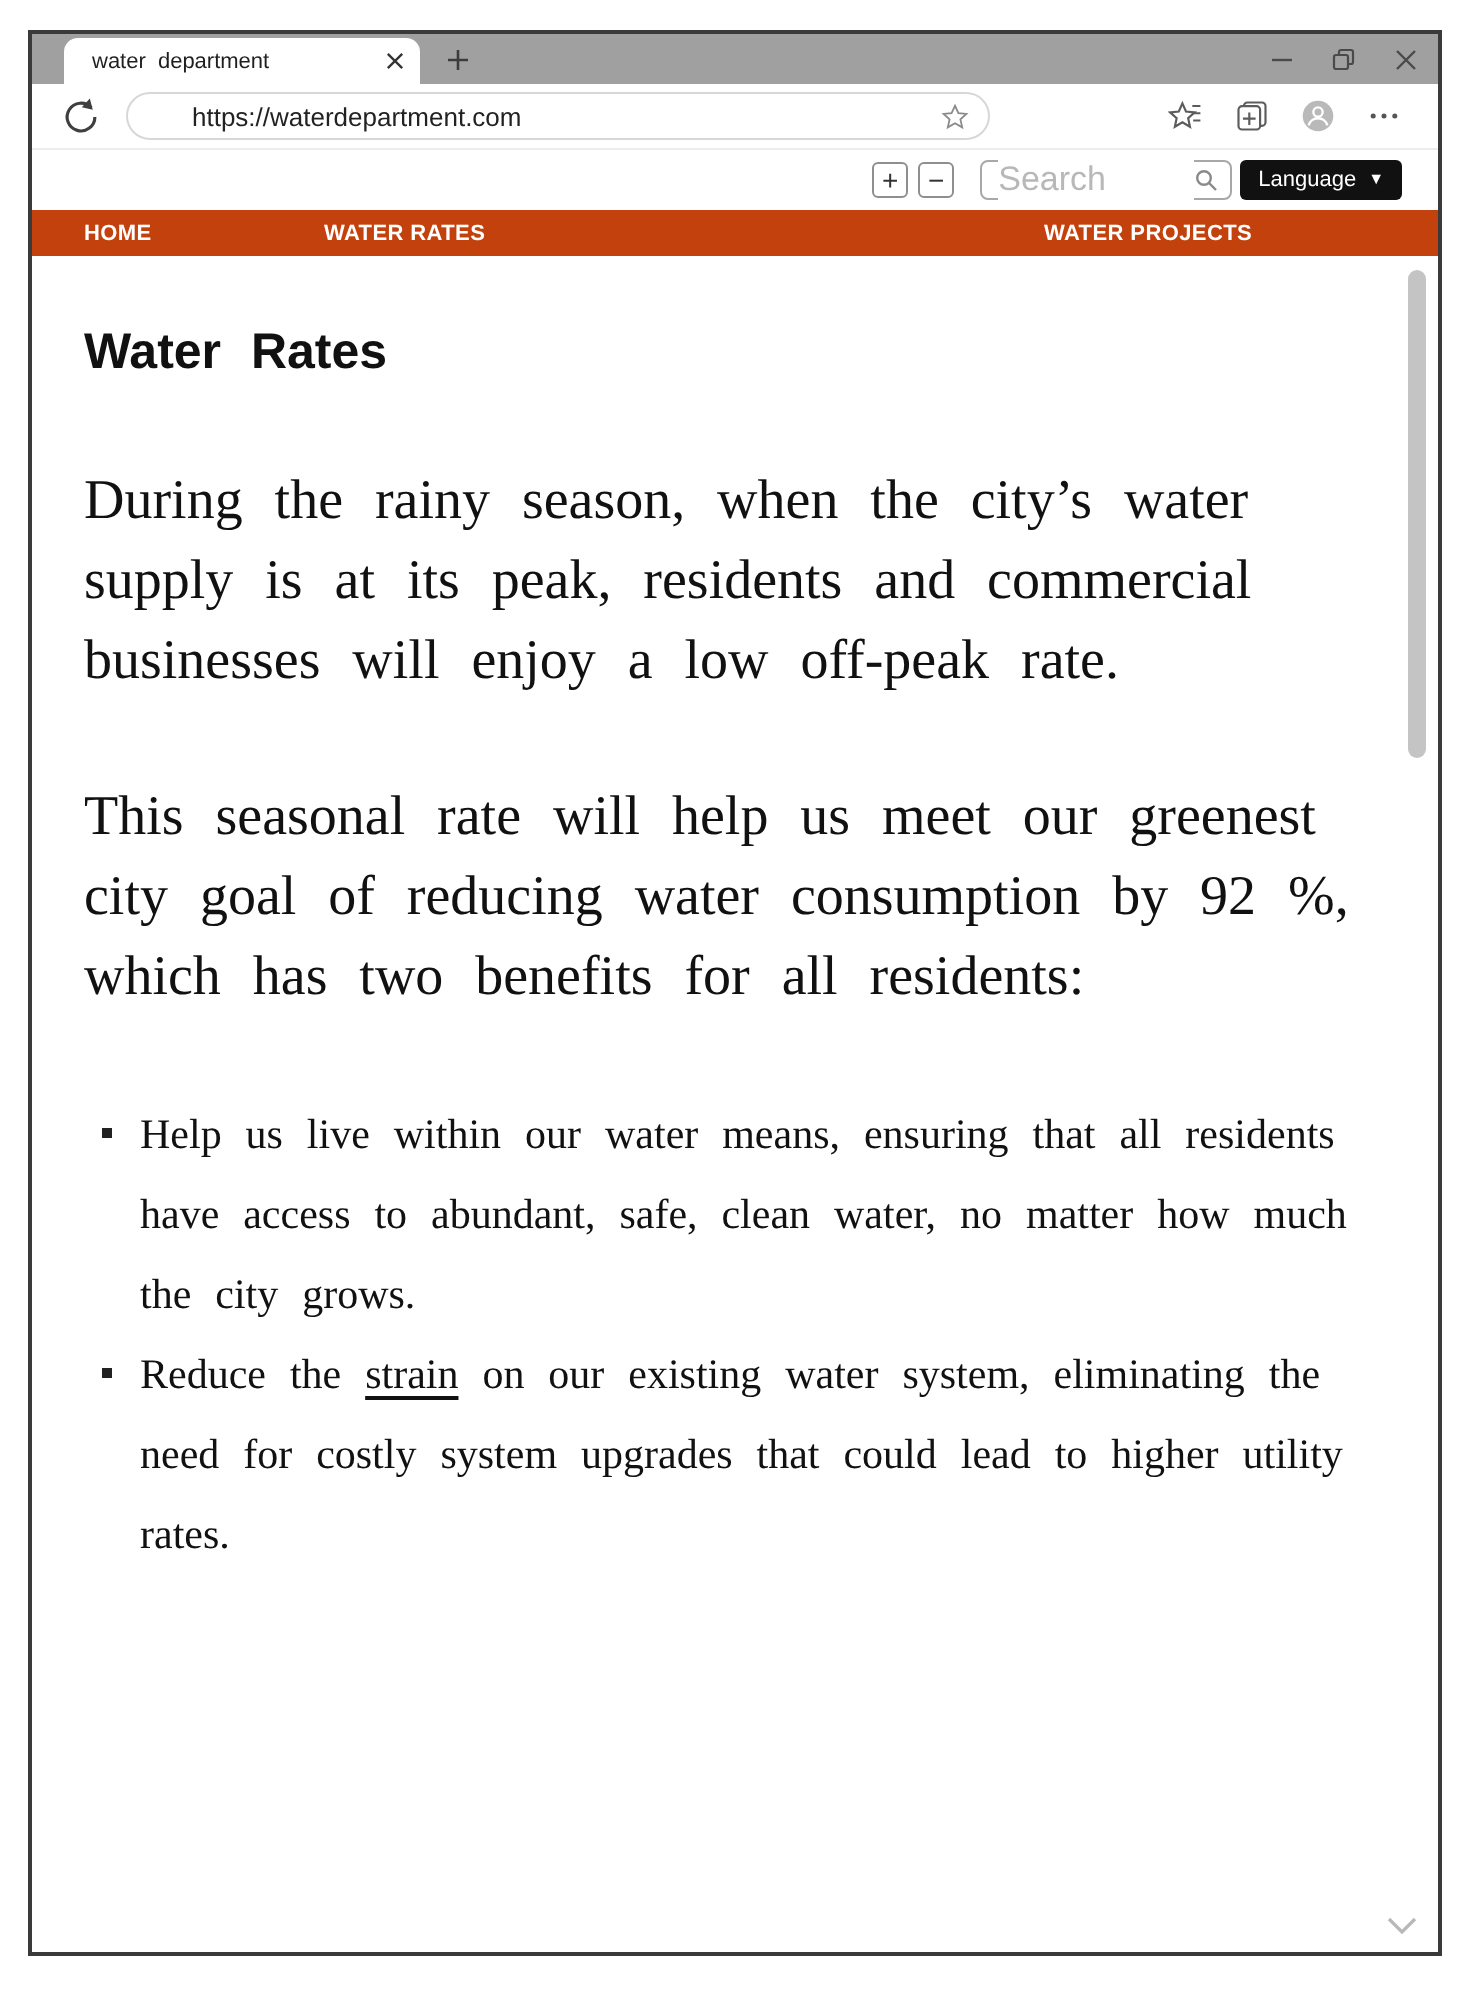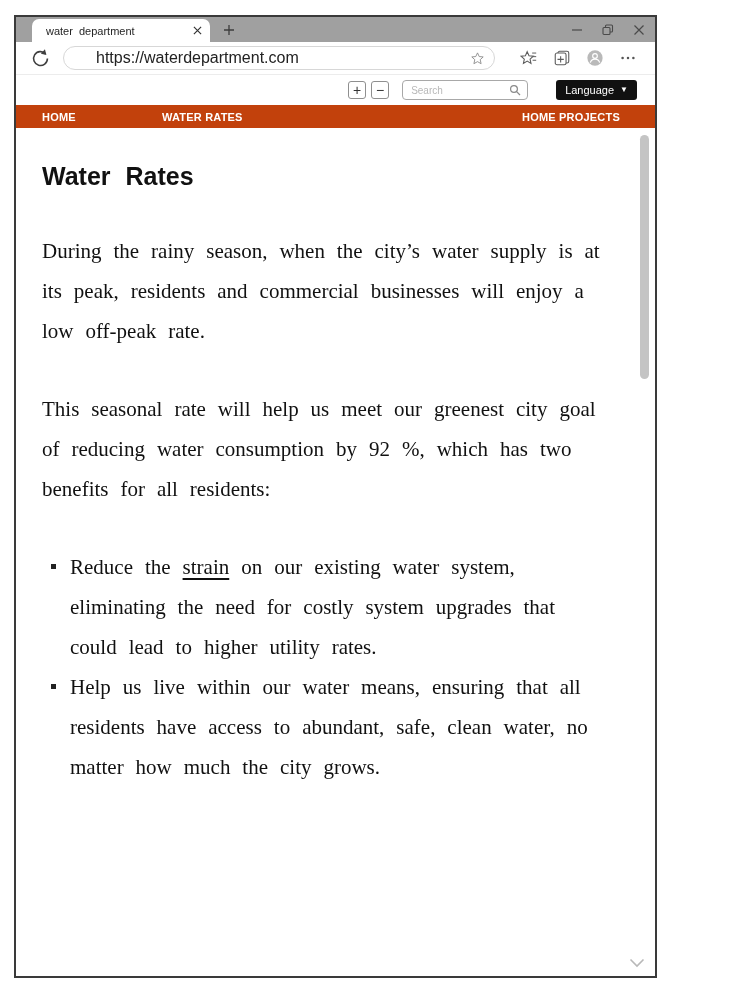--- a/index.html
+++ b/index.html
@@ -1,19 +1,19 @@
 <!DOCTYPE html>
 <html><head>
 <meta charset="utf-8">
 <style>
   * { margin:0; padding:0; box-sizing:border-box; }
   html,body { width:740px; height:995px; background:#ffffff; overflow:hidden;
               font-family:"Liberation Sans", sans-serif; }
 
-  .window { position:absolute; left:14px; top:15px; width:643px; height:963px;
+  .window { position:absolute; left:14px; top:15px; width:707px; height:963px;
             border:2px solid #3a3a3a; background:#ffffff; }
 
   
   .tabbar { position:relative; height:25px; background:#a0a0a0; }
   .tab { position:absolute; left:16px; bottom:0; width:178px; height:23px;
          background:#ffffff; border-radius:7px 7px 0 0; display:flex;
          align-items:center; padding:0 8px 0 14px; }
   .tab-title { font-size:11px; color:#1f1f1f; word-spacing:3px; flex:1; white-space:nowrap; }
   .tab-close { width:9px; height:9px; flex:0 0 auto; cursor:pointer; }
   .newtab { position:absolute; left:204px; top:4px; width:18px; height:18px;
@@ -22,59 +22,59 @@
                  display:flex; align-items:center; gap:19px; }
   .winbtn { width:12px; height:12px; display:flex; align-items:center;
             justify-content:center; cursor:pointer; }
 
   
   .addressbar { height:33px; background:#ffffff; display:flex; align-items:center;
                 padding:0 18px 0 14px; border-bottom:1px solid #ececec; }
   .refresh { width:21px; height:21px; margin-right:12px; cursor:pointer; }
   .urlpill { width:432px; height:24px; border:1px solid #d7d7d7; border-radius:13px;
              background:#fff; display:flex; align-items:center; padding:0 9px 0 14px; }
-  .url-text { font-size:16px; color:#222; flex:1; white-space:nowrap;padding-left:18px; }
+  .url-text { font-size:13px; color:#222; flex:1; white-space:nowrap;padding-left:18px; }
   .pill-star { width:15px; height:15px; flex:0 0 auto; cursor:pointer; }
   .addr-icons { margin-left:auto; display:flex; align-items:center; gap:15px; }
   .addr-icons .aicon { width:18px; height:18px; cursor:pointer; }
 
   
   .toolbar { height:30px; background:#ffffff; display:flex; align-items:center;
              justify-content:flex-end; padding-right:18px; }
   .zoombtn { width:18px; height:18px; border:1px solid #8f8f8f; border-radius:3px;
              background:#fff; font-size:14px; line-height:15px; color:#333;
              text-align:center; cursor:pointer; font-family:"Liberation Sans",sans-serif; }
   .zoombtn + .zoombtn { margin-left:5px; }
   .searchbox { margin-left:13px; width:126px; height:20px; border:1px solid #a8a8a8;
                border-radius:4px; display:flex; align-items:center; padding:0 6px 0 8px; background:#fff; }
-  .searchbox input { border:none; outline:none; flex:1; width:80px; font-size:10px;
+  .searchbox input { border:none; outline:none; flex:1; width:80px; font-size:17px;
                      color:#444; font-family:"Liberation Sans",sans-serif; }
   .searchbox input::placeholder { color:#b8b8b8; }
   .magnifier { width:12px; height:12px; flex:0 0 auto; }
-  .langbtn { margin-left:28px; height:20px; padding:0 9px; background:#111;
+  .langbtn { margin-left:4px; height:20px; padding:0 9px; background:#111;
              color:#fff; border:none; border-radius:3px; font-size:11px;
              display:flex; align-items:center; gap:6px; cursor:pointer;
              font-family:"Liberation Sans",sans-serif; }
   .lang-caret { font-size:8px; line-height:1; }
 
   
   .navbar { position:relative; height:23px; background:#c2410c; }
   .nav-item { position:absolute; top:0; height:23px; display:flex; align-items:center;
               color:#ffffff; font-size:11px; font-weight:bold; letter-spacing:0.2px;
               cursor:pointer; white-space:nowrap; }
   .nav-home { left:26px; }
   .nav-rates { left:146px; }
   .nav-conservation { left:304px; }
   .nav-projects { left:506px; }
 
   
   .content { padding:34px 42px 0 26px; }
   .page-title { font-size:25px; font-weight:bold; color:#111; word-spacing:8px;
                 font-family:"Liberation Sans",sans-serif; margin-bottom:40px; }
-  .content p { font-family:"Liberation Serif", serif; font-size:21px; color:#111;
+  .content p { font-family:"Liberation Serif", serif; font-size:28px; color:#111;
                line-height:40px; word-spacing:0.32em; margin-bottom:38px; text-align:left; }
   .content ul { list-style:none; margin-top:0; }
   .content li { position:relative; font-family:"Liberation Serif", serif; font-size:21px;
                 color:#111; line-height:40px; word-spacing:0.32em; padding-left:28px; }
   .bullet-marker { position:absolute; left:9px; top:17px; width:5px; height:5px;
                    background:#222; display:block; }
   .u { text-decoration:underline; text-underline-offset:4px; }
 
   
   .scroll-thumb { position:absolute; right:6px; top:118px; width:9px; height:244px;
@@ -167,35 +167,35 @@
     </div>
     <button class="langbtn">
       <span>Language</span>
       <span class="lang-caret">▼</span>
     </button>
   </div>
 
   <nav class="navbar">
     <span class="nav-item nav-home">HOME</span>
     <span class="nav-item nav-rates">WATER RATES</span>
-    <span class="nav-item nav-projects">HOME PROJECTS</span>
+    <span class="nav-item nav-projects">WATER PROJECTS</span>
   </nav>
 
   <div class="content">
     <h1 class="page-title">Water Rates</h1>
     <p>During the rainy season, when the city’s water supply is at its peak, residents and commercial businesses will enjoy a low off-peak rate.</p>
     <p>This seasonal rate will help us meet our greenest city goal of reducing water consumption by 92 %, which has two benefits for all residents:</p>
     <ul>
       <li>
         <span class="bullet-marker"></span>
-        <span>Reduce the </span><span class="u">strain</span><span> on our existing water system, eliminating the need for costly system upgrades that could lead to higher utility rates.</span>
+        <span></span><span class="u"></span><span>Help us live within our water means, ensuring that all residents have access to abundant, safe, clean water, no matter how much the city grows.</span>
       </li>
       <li>
         <span class="bullet-marker"></span>
-        <span></span><span class="u"></span><span>Help us live within our water means, ensuring that all residents have access to abundant, safe, clean water, no matter how much the city grows.</span>
+        <span>Reduce the </span><span class="u">strain</span><span> on our existing water system, eliminating the need for costly system upgrades that could lead to higher utility rates.</span>
       </li>
     </ul>
   </div>
 
   <div class="scroll-thumb"></div>
   <svg class="page-chevron" viewBox="0 0 16 10">
     <path d="M1.5 1.5 L8 8 L14.5 1.5" fill="none" stroke="#b8b8b8" stroke-width="1.6"></path>
   </svg>
 
 </div>

